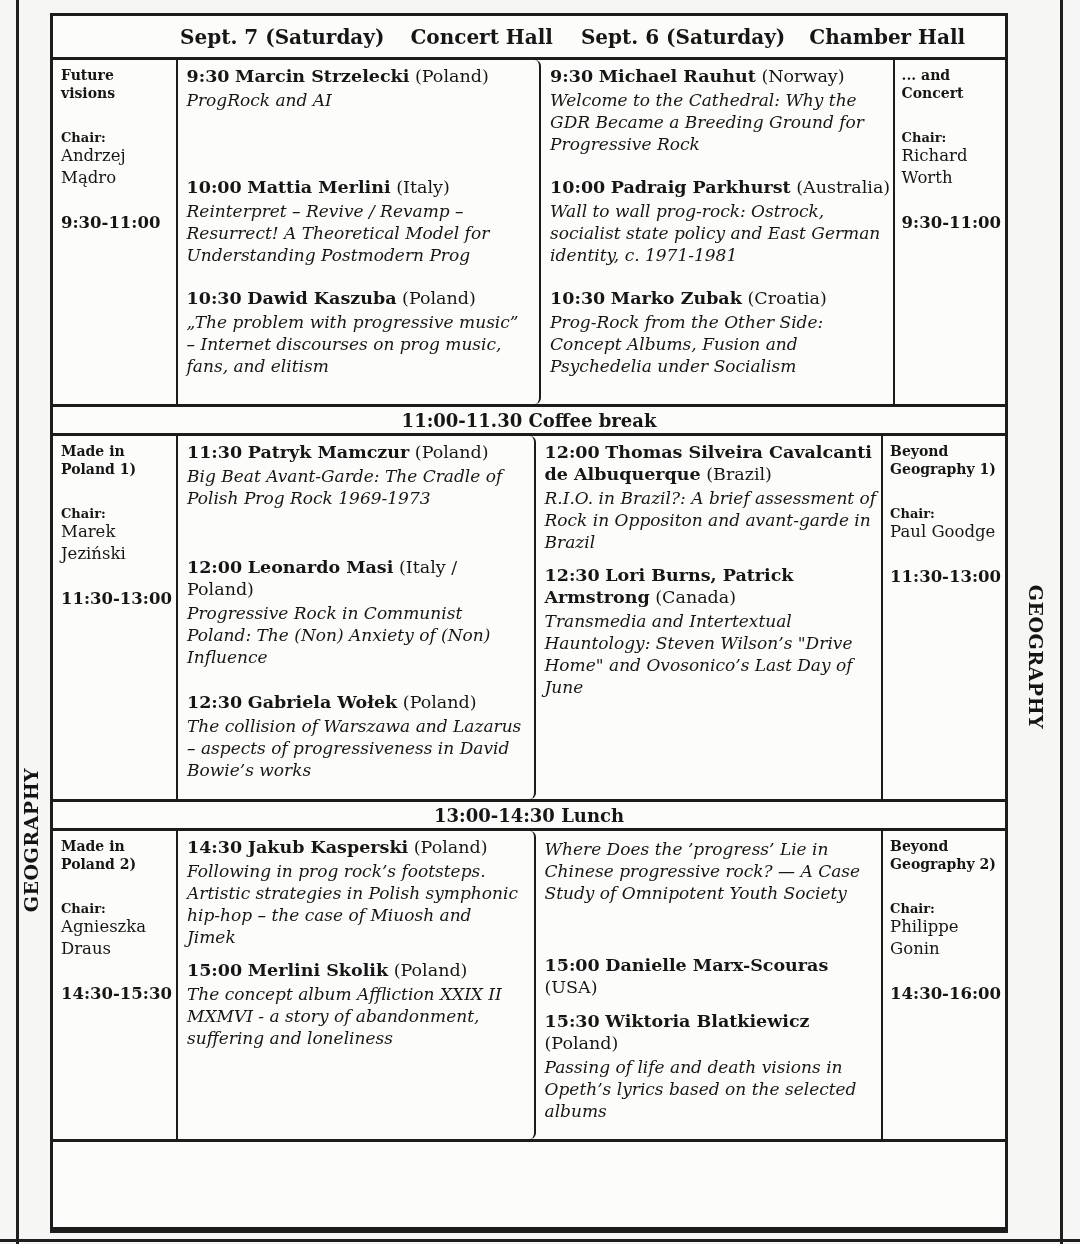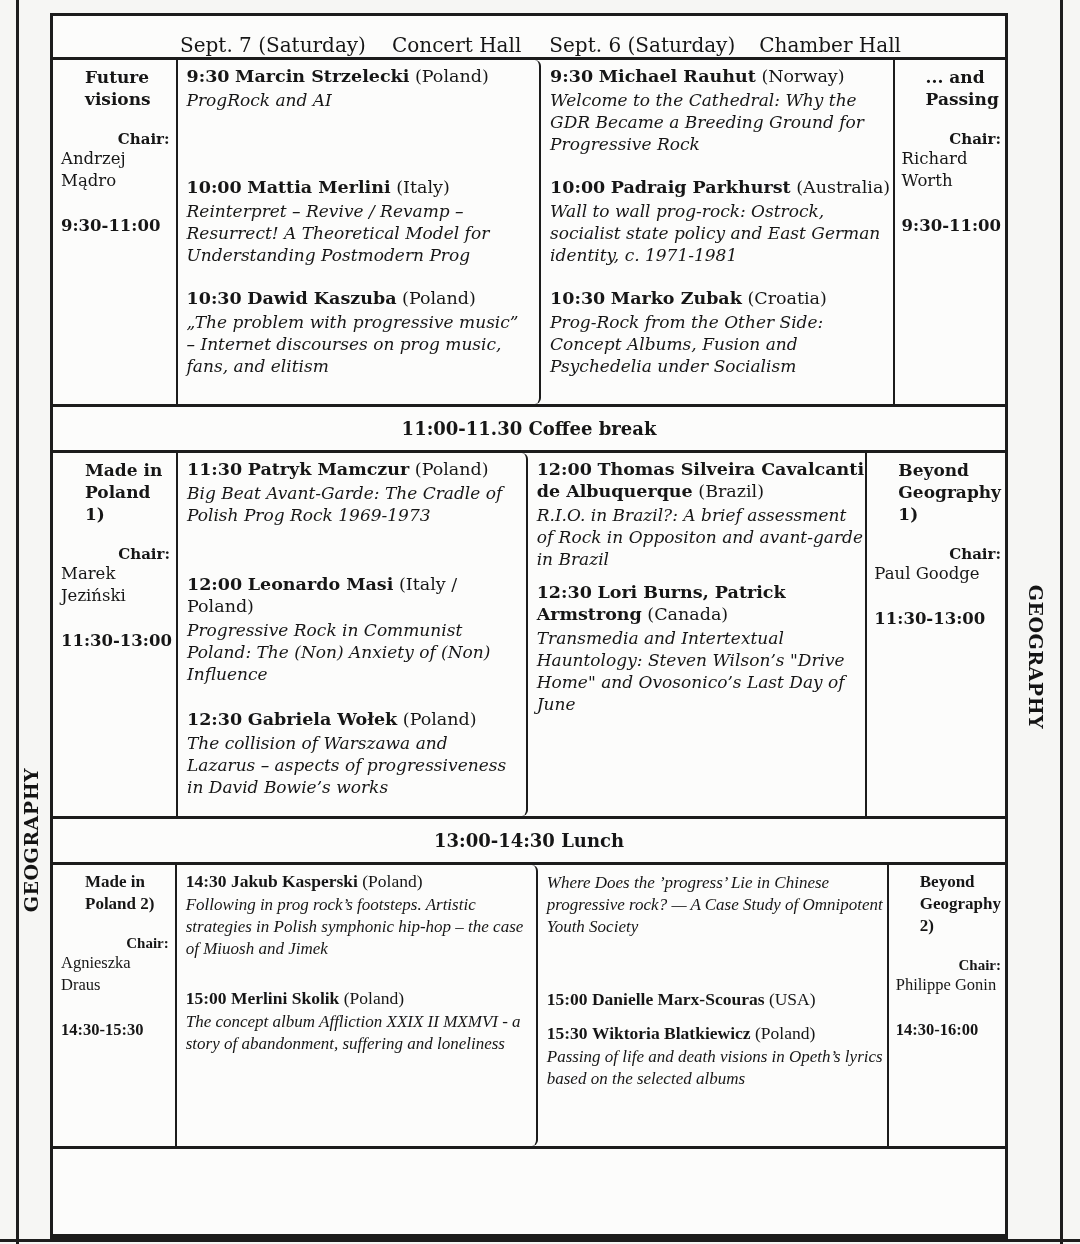--- a/index.html
+++ b/index.html
@@ -25,54 +25,54 @@
   .side-label.right { left: 1036px; top: 657px; transform: translate(-50%,-50%) rotate(90deg); }
 
   .table {
     position: absolute; left: 50px; top: 13px; width: 958px;
     border: 3px solid #1c1c1c; background: #fcfcfb;
     display: flex; flex-direction: column;
   }
 
   .header-row {
     height: 44px; border-bottom: 3px solid #1c1c1c;
-    display: flex; align-items: flex-end;
-    font-weight: normal; font-size: 20px; padding-left: 127px;
+    display: flex; align-items: center;
+    font-weight: bold; font-size: 20px; padding-left: 127px;
     white-space: nowrap;
   }
   .hdr-gap-a { margin-right: 26px; }
   .hdr-gap-b { margin-right: 28px; }
   .hdr-gap-c { margin-right: 24px; }
 
   .session-row { display: flex; align-items: stretch; border-bottom: 3px solid #1c1c1c; }
   .session-row.r1 { min-height: 322px; }
   .session-row.r2 { min-height: 366px; }
-  .session-row.r3 { min-height: 284px; font-family: Liberation Serif, serif; }
+  .session-row.r3 { min-height: 284px; }
 
   .col-a { width: 125px; border-right: 2px solid #1c1c1c; padding: 6px 6px 5px 8px; }
   .col-b { width: 365px; border-right: 2px solid #1c1c1c; padding: 6px 10px 5px 9px; border-radius: 6px; }
   .col-c { width: 355px; border-right: 2px solid #1c1c1c; padding: 6px 0 5px 9px; }
   .col-d { flex: 1; padding: 6px 4px 5px 7px; }
 
-  .slot-title { font-weight: bold; font-size: 17px; line-height: 1.3; margin-left: 24px; }
-  .chair-label { font-weight: bold; font-size: 15px; margin-top: 20px; text-align: right; }
+  .slot-title { font-weight: bold; font-size: 14px; line-height: 1.3; }
+  .chair-label { font-weight: bold; font-size: 13px; margin-top: 28px; }
   .chair-name { font-size: 16.5px; line-height: 1.32; }
   .slot-time { font-weight: bold; font-size: 16.5px; margin-top: 24px; white-space: nowrap; }
 
   .paper { margin-bottom: 12px; }
   .r1 .paper { min-height: 99px; }
   .r2 .paper:nth-child(1) { min-height: 103px; }
   .r2 .paper:nth-child(2) { min-height: 123px; }
   .r3 .paper:nth-child(1) { min-height: 105px; }
   .paper-head { font-size: 17.5px; line-height: 1.25; }
   .paper-head .pt, .paper-head .pn { font-weight: bold; }
   .paper-title { font-style: italic; font-size: 17px; line-height: 1.3; margin-top: 1px; }
 
   .break-row {
-    height: 46px; border-bottom: 3px solid #1c1c1c;
+    height: 29px; border-bottom: 3px solid #1c1c1c;
     display: flex; align-items: center; justify-content: center;
     font-weight: bold; font-size: 18px;
   }
 
   .closing-row {
     min-height: 88px; border-bottom: 3px solid #1c1c1c;
     display: flex; padding: 22px 10px 10px 8px;
     font-family: "Liberation Serif", serif;
   }
 </style>
@@ -124,21 +124,21 @@
       <div class="paper">
         <div class="paper-head"><span class="pt">10:00</span> <span class="pn">Padraig Parkhurst</span> <span class="pc">(Australia)</span></div>
         <div class="paper-title">Wall to wall prog-rock: Ostrock, socialist state policy and East German identity, c. 1971-1981</div>
       </div>
       <div class="paper">
         <div class="paper-head"><span class="pt">10:30</span> <span class="pn">Marko Zubak</span> <span class="pc">(Croatia)</span></div>
         <div class="paper-title">Prog-Rock from the Other Side: Concept Albums, Fusion and Psychedelia under Socialism</div>
       </div>
     </div>
     <div class="col-d">
-      <div class="slot-title">... and Passing</div>
+      <div class="slot-title">... and Concert</div>
       <div class="chair-label">Chair:</div>
       <div class="chair-name">Richard Worth</div>
       <div class="slot-time">9:30-11:00</div>
     </div>
   </div>
 
   <div class="break-row">
     <span>11:00-11.30 Coffee break</span>
   </div>
 

